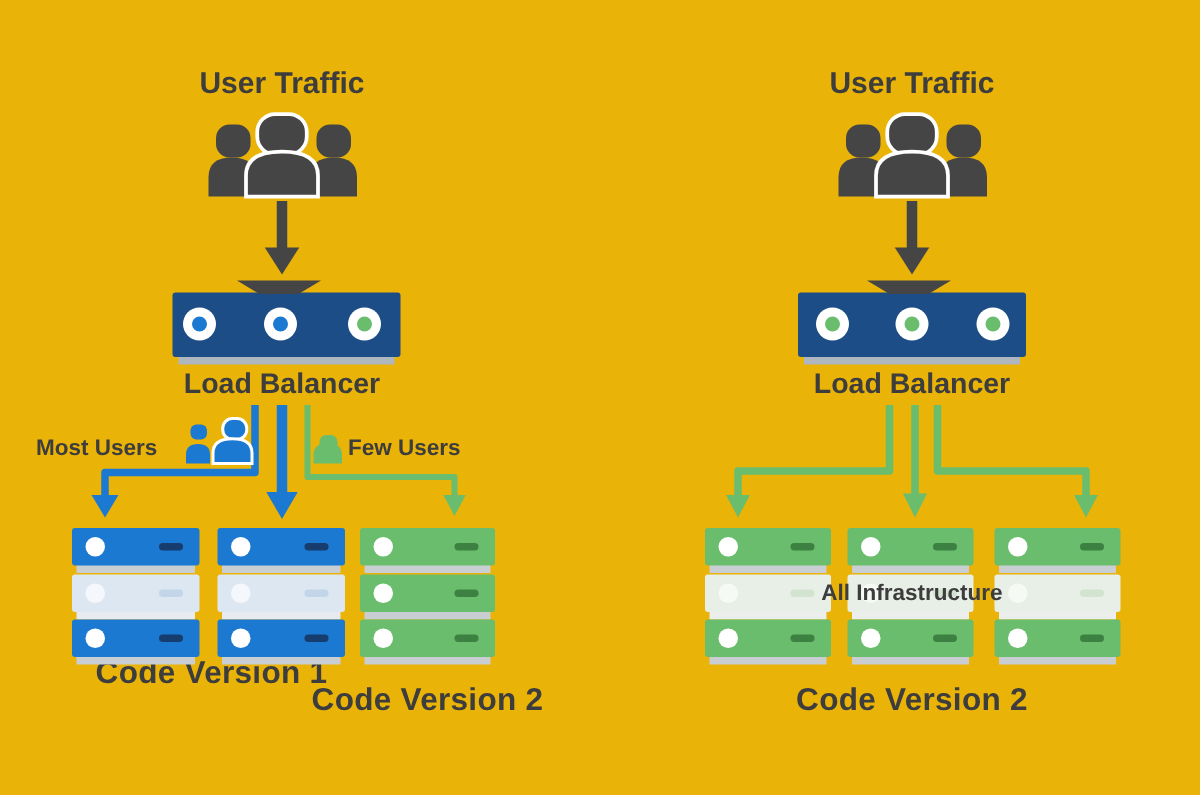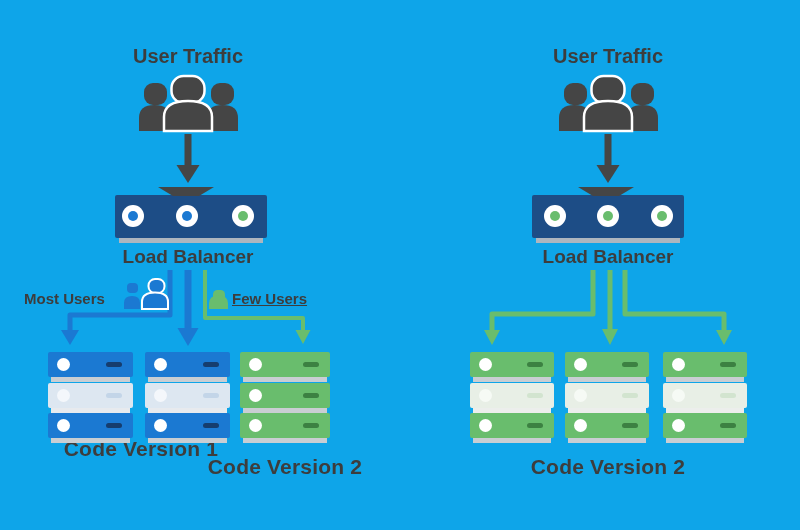--- a/index.html
+++ b/index.html
@@ -1,17 +1,17 @@
 <!DOCTYPE html>
 <html><head>
 <meta charset="utf-8">
 <style>
   html,body{margin:0;padding:0;background:#ffffff;}
   .canvas{
-    position:relative;width:800px;height:530px;background:#0ea5e9;overflow:hidden;
+    position:relative;width:800px;height:530px;background:#eab308;overflow:hidden;
     font-family:"Liberation Sans",sans-serif;color:#3d3d3d;
   }
   .txt{position:absolute;font-weight:700;text-align:center;line-height:1.1;}
   .title{font-size:20px;width:200px;}
   .lb-label{font-size:19px;width:200px;}
   .small-label{font-size:15px;width:100px;line-height:16px;}
   .infra-label{font-size:15px;width:220px;z-index:5;}
   .code-label{font-size:21px;width:200px;letter-spacing:0.2px;}
 
   
@@ -44,22 +44,23 @@
 
 <div class="canvas">
 
   <div class="txt title" style="left:88px;top:45px;">User Traffic</div>
   <div class="txt title" style="left:508px;top:45px;">User Traffic</div>
 
   <div class="txt lb-label" style="left:88px;top:247px;">Load Balancer</div>
   <div class="txt lb-label" style="left:508px;top:247px;">Load Balancer</div>
 
   <div class="txt small-label" style="left:24px;top:291px;text-align:left;">Most Users</div>
-  <div class="txt small-label" style="left:232px;top:291px;text-align:left;text-decoration:underline;">Few Users</div>
+  <div class="txt small-label" style="left:232px;top:291px;text-align:left;">Few Users</div>
 
+  <div class="txt infra-label" style="left:498px;top:388px;">All Infrastructure</div>
 
   <div class="txt code-label" style="left:41px;top:437px;">Code Version 1</div>
   <div class="txt code-label" style="left:185px;top:455px;">Code Version 2</div>
   <div class="txt code-label" style="left:508px;top:455px;">Code Version 2</div>
 
   <div class="lb" style="left:115px;top:195px;">
     <span class="led blue" style="left:7px;"></span>
     <span class="led blue" style="left:61px;"></span>
     <span class="led green" style="left:117px;"></span>
   </div>

